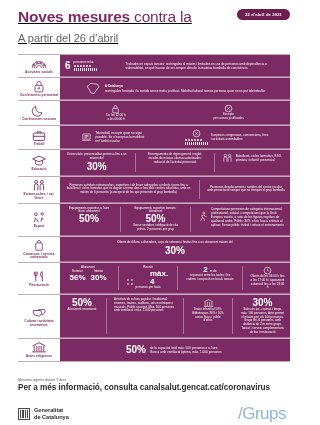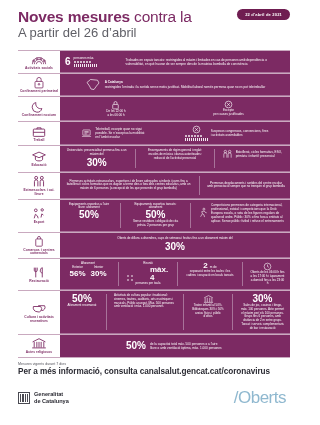--- a/index.html
+++ b/index.html
@@ -5,26 +5,26 @@
   * { box-sizing: border-box; margin: 0; padding: 0; }
   html, body {
     width: 300px; height: 425px;
     background: #ffffff;
     font-family: "Liberation Sans", sans-serif;
     overflow: hidden;
   }
   .page { position: relative; width: 300px; height: 425px; background:#fff; }
 
   
-  .header { padding: 9px 14px 4px 18px; position: relative; }
+  .header { padding: 9px 14px 4px 18px; position: relative; text-decoration: underline; }
   .title-l1 { font-size: 15.5px; color:#7c2a63; font-weight:400; letter-spacing:-0.2px; line-height:1.06; }
   .title-l1 b { font-weight:700; }
   .title-l2 { font-size: 15.5px; color:#7c2a63; font-weight:700; line-height:1.06; letter-spacing:-0.2px;}
   .title-l2 .thin { font-weight: 400; }
-  .subtitle { font-size: 13px; color:#5f5f66; margin-top: 0; font-weight:400;}
+  .subtitle { font-size: 11px; color:#5f5f66; margin-top: 7px; font-weight:400;}
   .date-badge {
     position:absolute; right:10px; top:9px;
     background:#6f1d51; color:#fff;
     font-size:4.1px; letter-spacing:0.15px;
     padding:3px 8px; border-radius:8px; white-space:nowrap;
     font-weight:600;
   }
 
   
   .grid { margin: 6px 10px 0 18px; border-top:1px solid #c9a9bf; }
@@ -58,21 +58,21 @@
   .sep { width:1px; align-self:stretch; background:#a8739a; margin:0 2px; }
 
   
   .dots { display:flex; flex-direction:column; gap:1px; }
   .dotline { display:flex; gap:1px; }
   .dot { width:2px; height:2px; border-radius:50%; background:#fff; opacity:.9; }
   .stick { display:flex; gap:1px; }
   .stick i { width:1px; height:3px; background:#fff; display:block; opacity:.9; }
 
   
-  .footer { padding: 4px 10px 0 18px; }
+  .footer { padding: 16px 10px 0 18px; }
   .f-small { font-size:3.6px; color:#56565e; }
   .f-big { font-size:8.2px; color:#2b2b33; font-weight:700; margin-top:1px; letter-spacing:-0.05px; }
   .logos { display:flex; align-items:center; justify-content:space-between; padding: 12px 14px 0 18px; }
   .gencat { display:flex; align-items:center; gap:4px; }
   .gencat .bars { width:12px; height:12px; background:#fff; border:0.7px solid #4a4a52; display:flex; gap:1px; padding:1.3px; align-items:stretch; }
   .gencat .bars i { flex:1; background:#4a4a52; display:block; }
   .gencat .gtxt { font-size:5.6px; color:#2b2b33; font-weight:700; line-height:1.25; }
   .salut { font-size:17px; color:#8fb8cf; font-weight:400; letter-spacing:-0.5px; }
 </style>
 </head>
@@ -539,16 +539,16 @@
           <i></i>
           <i></i>
           <i></i>
           <i></i>
         </span>
       <span class="gtxt">
         <span>Generalitat</span><br>
         <span>de Catalunya</span>
       </span>
     </div>
-    <div class="salut">/Oberts</div>
+    <div class="salut">/Grups</div>
   </div>
 
 </div>
 
 </body></html>

